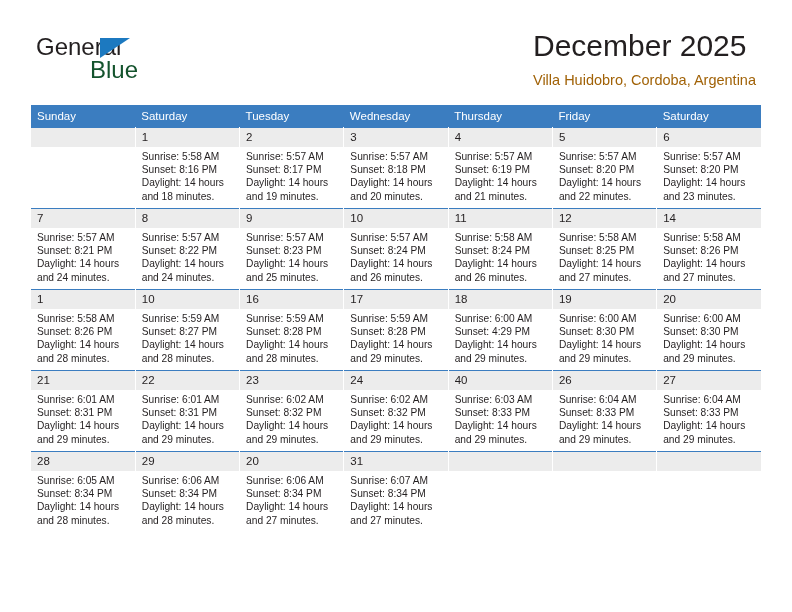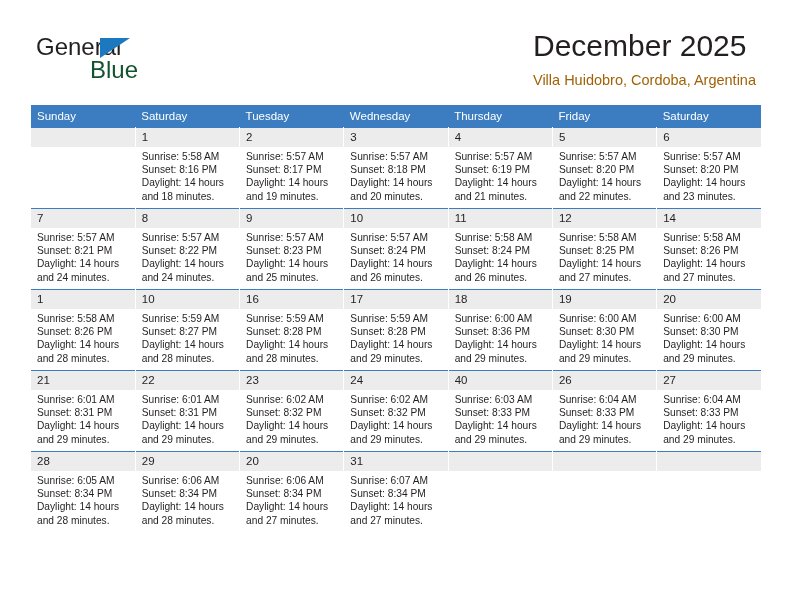--- a/index.html
+++ b/index.html
@@ -342,21 +342,21 @@
               <div>Sunrise: 5:59 AM</div>
               <div>Sunset: 8:28 PM</div>
               <div>Daylight: 14 hours</div>
               <div>and 29 minutes.</div>
             </div>
           </td>
           <td>
             <div class="daynum">18</div>
             <div class="info">
               <div>Sunrise: 6:00 AM</div>
-              <div>Sunset: 8:36 PM</div>
+              <div>Sunset: 4:29 PM</div>
               <div>Daylight: 14 hours</div>
               <div>and 29 minutes.</div>
             </div>
           </td>
           <td>
             <div class="daynum">19</div>
             <div class="info">
               <div>Sunrise: 6:00 AM</div>
               <div>Sunset: 8:30 PM</div>
               <div>Daylight: 14 hours</div>

